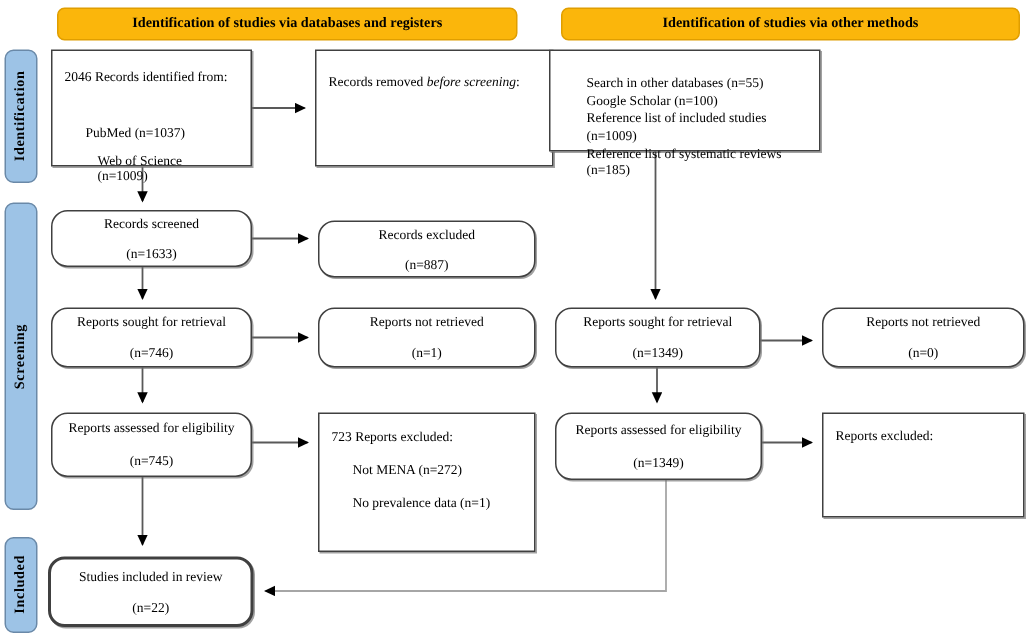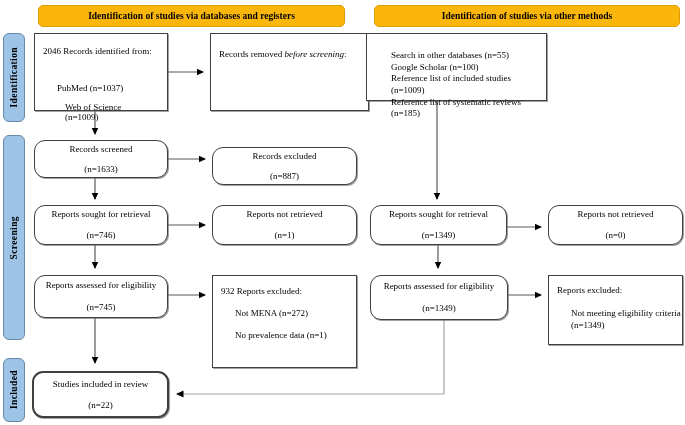--- a/index.html
+++ b/index.html
@@ -145,33 +145,32 @@
     <div>Reports not retrieved</div>
     <div>(n=0)</div>
   </div>
 
   <div class="bx center" id="bx-d">
     <div>Reports assessed for eligibility</div>
     <div>(n=745)</div>
   </div>
 
   <div class="bx" id="bx-i">
-    <div><span class="bold">932</span><span> Reports excluded:</span></div>
+    <div><span class="bold">723</span><span> Reports excluded:</span></div>
     <div class="it">Not MENA (n=272)</div>
     <div class="it">No prevalence data (n=1)</div>
   </div>
 
   <div class="bx center" id="bx-l">
     <div>Reports assessed for eligibility</div>
     <div>(n=1349)</div>
   </div>
 
   <div class="bx" id="bx-n">
     <div>Reports excluded:</div>
-    <div class="it">Not meeting eligibility criteria (n=1349)</div>
   </div>
 
   <div class="bx center" id="bx-e">
     <div>Studies included in review</div>
     <div>(n=22)</div>
   </div>
 
 </div>
 
 </body></html>

